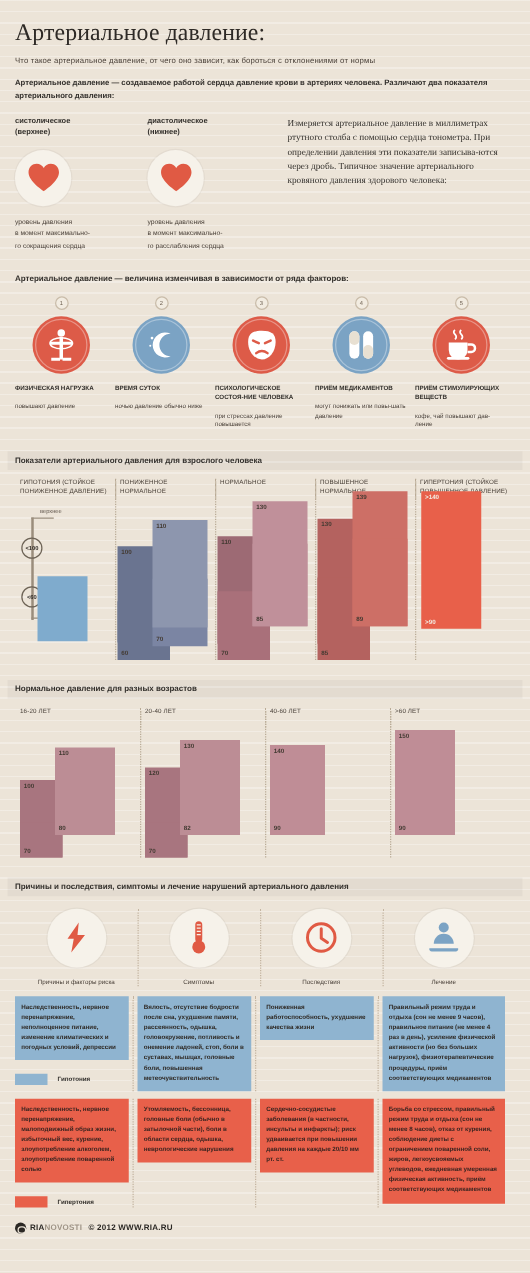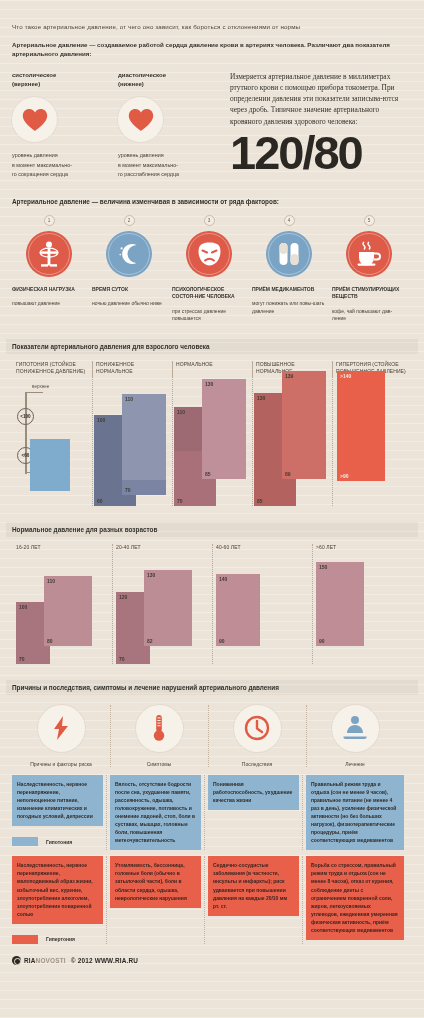--- a/index.html
+++ b/index.html
@@ -162,20 +162,21 @@
   .logo-ria { font-size: 6.4px; font-weight: bold; color: #2b2824; letter-spacing: .2px; }
   .logo-nov { font-size: 6.4px; font-weight: bold; color: #9e9385; letter-spacing: .2px; }
   .logo-cr  { font-size: 6.4px; font-weight: bold; color: #2b2824; margin-left: 5px; letter-spacing: .2px; }
 </style>
 </head>
 <body>
 
 <div id="page">
 
   <div class="title">
+    <div>Артериальное давление:</div>
   </div>
   <div class="subtitle">Что такое артериальное давление,  от чего оно зависит,  как бороться с отклонениями от нормы</div>
   <div class="lede">Артериальное давление — создаваемое работой сердца давление крови в артериях человека. Различают два показателя артериального давления:</div>
 
   <div class="sysdia">
     <div class="sd-col">
       <div class="sd-head">
         <div>систолическое</div>
         <div>(верхнее)</div>
       </div>
@@ -198,22 +199,21 @@
         <svg width="26" height="24" viewBox="0 0 32 29">
           <path d="M16 28C16 28 1 18.5 1 9.4 1 4.2 4.8 1 9 1c3.2 0 5.6 1.9 7 4.2C17.4 2.9 19.8 1 23 1c4.2 0 8 3.2 8 8.4C31 18.5 16 28 16 28z" fill="#e05a44"></path>
         </svg>
       </div>
       <div class="sd-note" style="white-space:pre-line">уровень давления
 в момент максимально-
 го расслабления сердца</div>
     </div>
 
     <div class="measure">
-      <p>Измеряется артериальное давление в миллиметрах ртутного крови с помощью прибора тонометра. При определении давления эти показатели записыва-ются через дробь. Типичное значение артериального кровяного давления здорового человека:</p>
-      <div class="bignum">120/80</div>
+      <p>Измеряется артериальное давление в миллиметрах ртутного столба с помощью сердца тонометра. При определении давления эти показатели записыва-ются через дробь. Типичное значение артериального кровяного давления здорового человека:</p>
     </div>
   </div>
 
   <div class="sec-head">Артериальное давление — величина изменчивая в зависимости от ряда факторов:</div>
   <div class="factors">
 
     <div class="factor">
       <div class="f-num">1</div>
       <div class="f-circle f-red">
         <svg width="24" height="26" viewBox="0 0 24 26">

